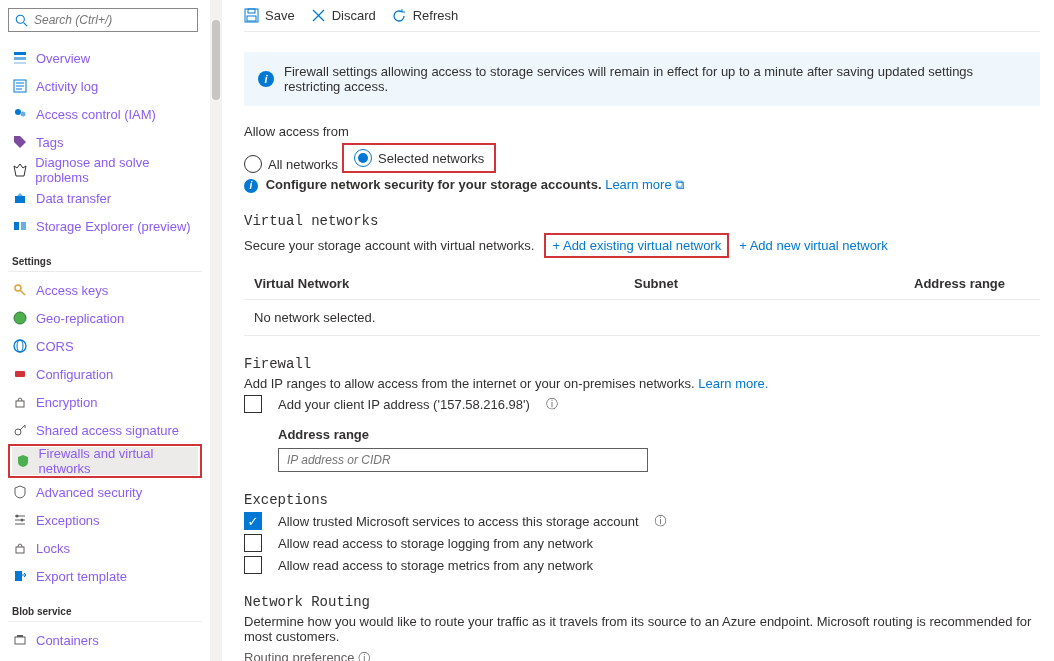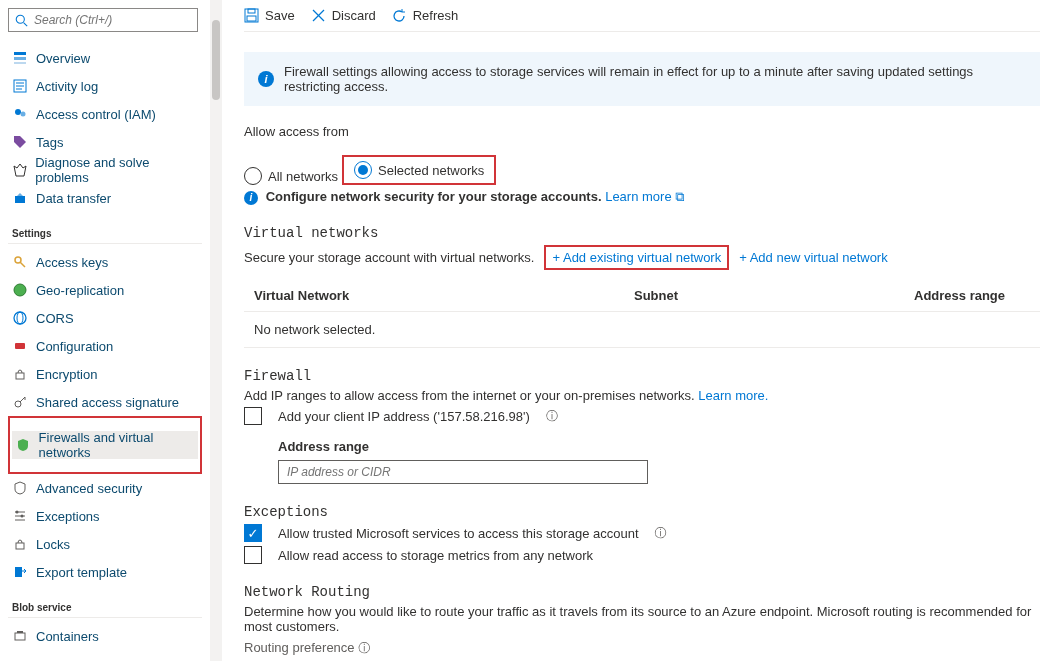--- a/index.html
+++ b/index.html
@@ -6,32 +6,32 @@
 body{font-family:"Segoe UI",Arial,sans-serif;font-size:13px;color:#323130;background:#fff;width:1054px;overflow:hidden;}
 .layout{display:flex;height:661px;}
 .sidebar{width:210px;flex:0 0 210px;padding:8px 8px 8px 8px;background:#fff;overflow-y:auto;}
 .scrollgap{width:12px;flex:0 0 12px;background:#f3f2f1;position:relative;}
 .scrollthumb{position:absolute;top:20px;left:2px;width:8px;height:80px;background:#c8c6c4;border-radius:4px;}
 .main{flex:1;padding:8px 14px 8px 22px;overflow-y:auto;}
 .searchwrap{display:flex;align-items:center;gap:22px;margin-bottom:12px;}
 .searchbox{flex:1;display:flex;align-items:center;border:1px solid #8a8886;height:24px;padding:0 6px;gap:6px;}
 .searchbox input{border:none;outline:none;flex:1;font-size:12px;font-style:italic;color:#605e5c;}
 .collapse{color:#605e5c;font-size:12px;cursor:pointer;}
-.navitem{display:flex;align-items:center;gap:8px;height:28px;padding:0 4px;cursor:pointer;color:#0c4a6e;}
+.navitem{display:flex;align-items:center;gap:8px;height:28px;padding:0 4px;cursor:pointer;color:#8b5cf6;}
 .navitem.sel{background:#edebe9;}
 .navitem .ic{width:16px;display:flex;justify-content:center;}
 .section{font-weight:600;color:#323130;margin:16px 0 4px 4px;font-size:10px;}
 .hr{border:none;border-top:1px solid #edebe9;margin:4px 0 4px 0;}
-.redbox{border:2px solid #d13438;padding:13px 2px;}
+.redbox{border:2px solid #d13438;padding:1px 2px;}
 .toolbar{display:flex;align-items:center;gap:16px;padding-bottom:8px;border-bottom:1px solid #edebe9;}
 .tbtn{display:flex;align-items:center;gap:6px;cursor:pointer;color:#323130;}
 .info{display:flex;align-items:center;gap:10px;background:#eff6fc;padding:12px 14px;margin:20px 0 18px 0;font-size:13px;}
 .info-ic{width:16px;height:16px;border-radius:50%;background:#0078d4;color:#fff;display:flex;align-items:center;justify-content:center;font-size:11px;font-weight:bold;font-style:italic;flex-shrink:0;}
 .inline-info-ic{display:inline-flex;width:14px;height:14px;border-radius:50%;background:#0078d4;color:#fff;align-items:center;justify-content:center;font-size:10px;font-weight:bold;font-style:italic;margin-right:4px;vertical-align:middle;}
-.label{font-size:13px;margin-bottom:16px;}
+.label{font-size:13px;margin-bottom:4px;}
 .radios{display:flex;align-items:flex-end;gap:4px;margin-bottom:4px;}
 .radio{display:flex;align-items:center;gap:6px;cursor:pointer;}
 .radio .circ{width:18px;height:18px;border:1px solid #323130;border-radius:50%;display:flex;align-items:center;justify-content:center;}
 .radio.sel .circ{border-color:#0078d4;}
 .radio.sel .dot{width:10px;height:10px;border-radius:50%;background:#0078d4;}
 .link{color:#0078d4;cursor:pointer;}
 .heading{font-size:14px;margin-top:20px;margin-bottom:4px;font-family:Liberation Mono, monospace;}
 .subtext{font-size:13px;color:#323130;}
 .vnet-row{display:flex;align-items:center;gap:10px;margin:4px 0 10px 0;}
 .tablehead{display:flex;font-weight:400;color:#323130;padding:8px 10px;border-bottom:1px solid #edebe9;}
@@ -115,20 +115,29 @@
       </div>
     <div class="navitem">
         <span class="ic">
           <svg width="14" height="14">
             <rect x="2" y="5" width="10" height="7" fill="#0078d4"></rect>
             <path d="M4 5 L7 2 L10 5" fill="#69afe5"></path>
           </svg>
         </span>
         <span>Data transfer</span>
       </div>
+    <div class="navitem">
+        <span class="ic">
+          <svg width="14" height="14">
+            <rect x="1" y="3" width="5" height="8" fill="#0078d4"></rect>
+            <rect x="8" y="3" width="5" height="8" fill="#69afe5"></rect>
+          </svg>
+        </span>
+        <span>Storage Explorer (preview)</span>
+      </div>
 
     <div class="section">Settings</div>
     <hr class="hr">
     <div class="navitem">
         <span class="ic">
           <svg width="14" height="14">
             <circle cx="5" cy="5" r="3" fill="none" stroke="#dba339" stroke-width="1.5"></circle>
             <line x1="7" y1="7" x2="12" y2="12" stroke="#dba339" stroke-width="1.5"></line>
           </svg>
         </span>
@@ -332,20 +341,24 @@
     <div class="addr-wrap"><input class="input" placeholder="IP address or CIDR" style=""></div>
 
     <div class="heading">Exceptions</div>
     <div class="cb">
       <span class="cbx chk">✓</span>
       <span>Allow trusted Microsoft services to access this storage account</span>
       <span class="helpic">ⓘ</span>
     </div>
     <div class="cb">
       <span class="cbx"></span>
+      <span>Allow read access to storage logging from any network</span>
+    </div>
+    <div class="cb">
+      <span class="cbx"></span>
       <span>Allow read access to storage metrics from any network</span>
     </div>
 
     <div class="heading">Network Routing</div>
     <div class="subtext">Determine how you would like to route your traffic as it travels from its source to an Azure endpoint. Microsoft routing is recommended for most customers.</div>
     <div class="gray" style="margin-top:6px;">
       <span>Routing preference</span>
       <span class="helpic">ⓘ</span>
     </div>
 

